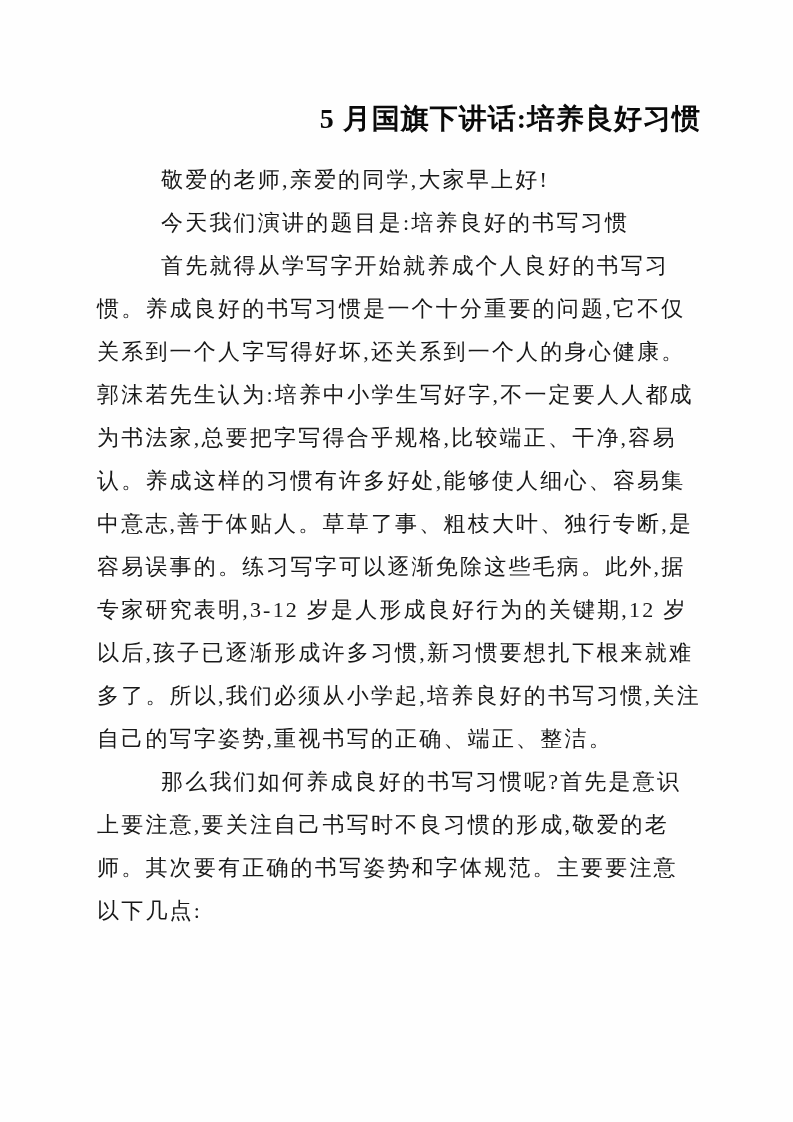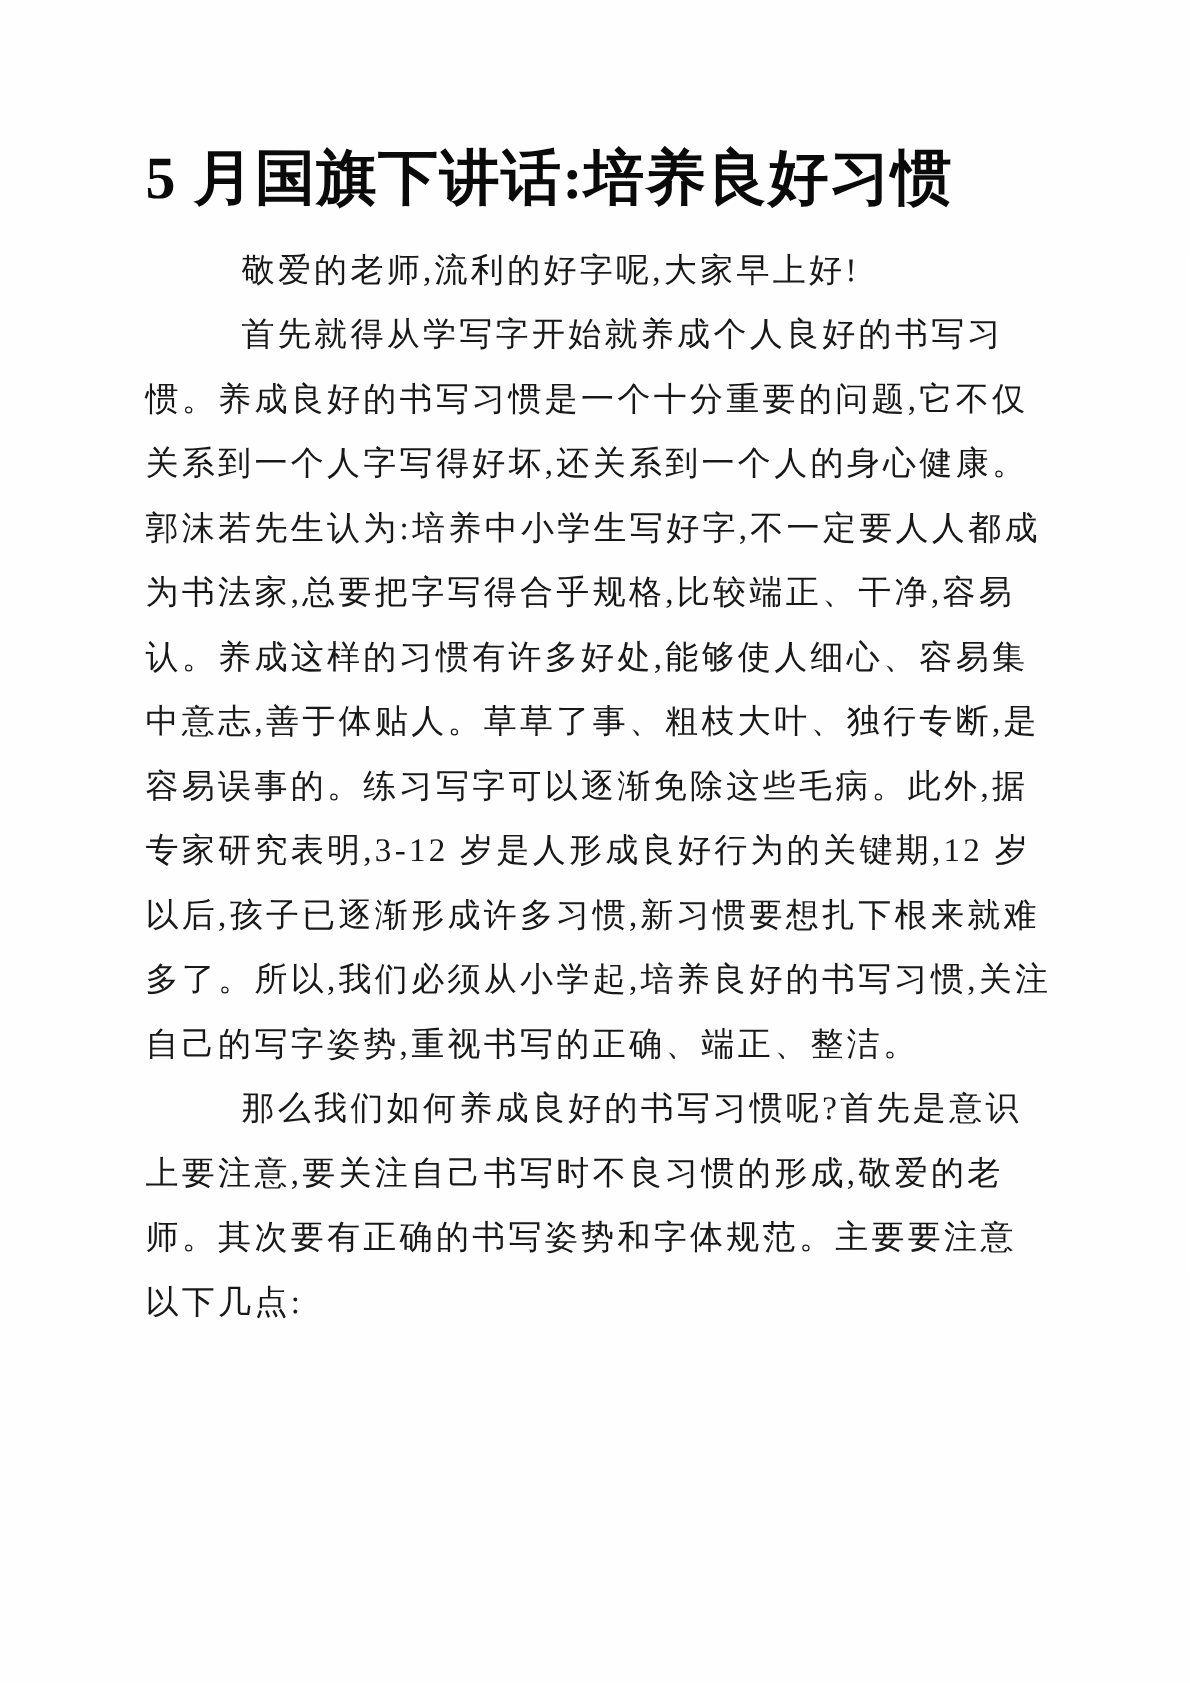--- a/index.html
+++ b/index.html
@@ -17,24 +17,24 @@
     font-family: "Liberation Serif", "DejaVu Serif", serif;
     color: #161616;
   }
   .content {
     box-sizing: border-box;
     padding: 96px 92px 0 97px;
     width: 100%;
   }
   .doc-title {
     margin: 0 0 16px 0;
-    font-size: 40px;
+    font-size: 28px;
     line-height: 46px;
     font-weight: bold;
-    text-align: left;
+    text-align: right;
     color: #0a0a0a;
     letter-spacing: 1px;
     white-space: nowrap;
   }
   .para {
     margin: 0;
     font-size: 22px;
     line-height: 43px;
     letter-spacing: 2.2px;
     text-align: left;
@@ -42,17 +42,18 @@
     word-break: break-all;
     color: #181818;
   }
 </style>
 </head>
 <body>
 
 <div class="page">
   <div class="content">
     <h1 class="doc-title">5 月国旗下讲话:培养良好习惯</h1>
-    <p class="para">敬爱的老师,流利的好字呢,大家早上好!</p>
+    <p class="para">敬爱的老师,亲爱的同学,大家早上好!</p>
+    <p class="para">今天我们演讲的题目是:培养良好的书写习惯</p>
     <p class="para">首先就得从学写字开始就养成个人良好的书写习惯。养成良好的书写习惯是一个十分重要的问题,它不仅关系到一个人字写得好坏,还关系到一个人的身心健康。郭沫若先生认为:培养中小学生写好字,不一定要人人都成为书法家,总要把字写得合乎规格,比较端正、干净,容易认。养成这样的习惯有许多好处,能够使人细心、容易集中意志,善于体贴人。草草了事、粗枝大叶、独行专断,是容易误事的。练习写字可以逐渐免除这些毛病。此外,据专家研究表明,3-12 岁是人形成良好行为的关键期,12 岁以后,孩子已逐渐形成许多习惯,新习惯要想扎下根来就难多了。所以,我们必须从小学起,培养良好的书写习惯,关注自己的写字姿势,重视书写的正确、端正、整洁。</p>
     <p class="para">那么我们如何养成良好的书写习惯呢?首先是意识上要注意,要关注自己书写时不良习惯的形成,敬爱的老师。其次要有正确的书写姿势和字体规范。主要要注意以下几点:</p>
   </div>
 </div>
 
 </body></html>

